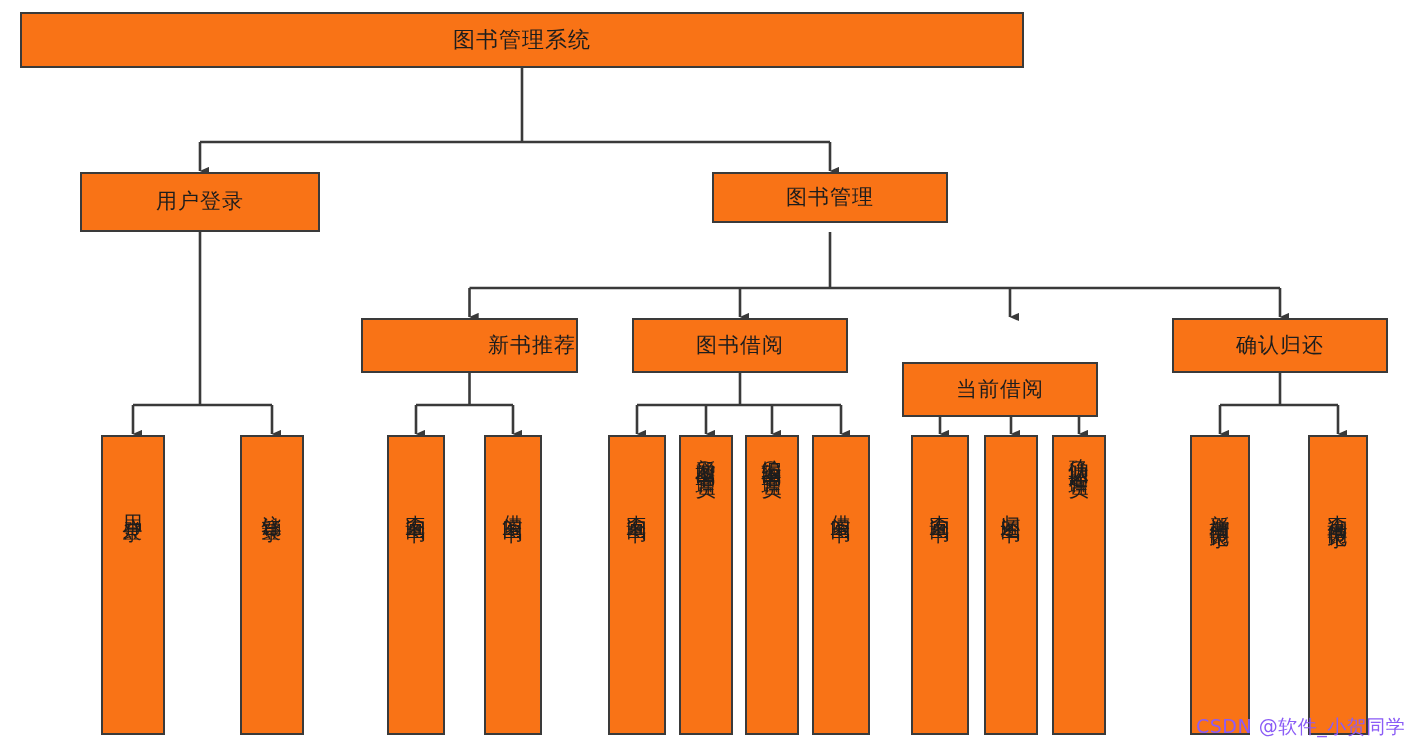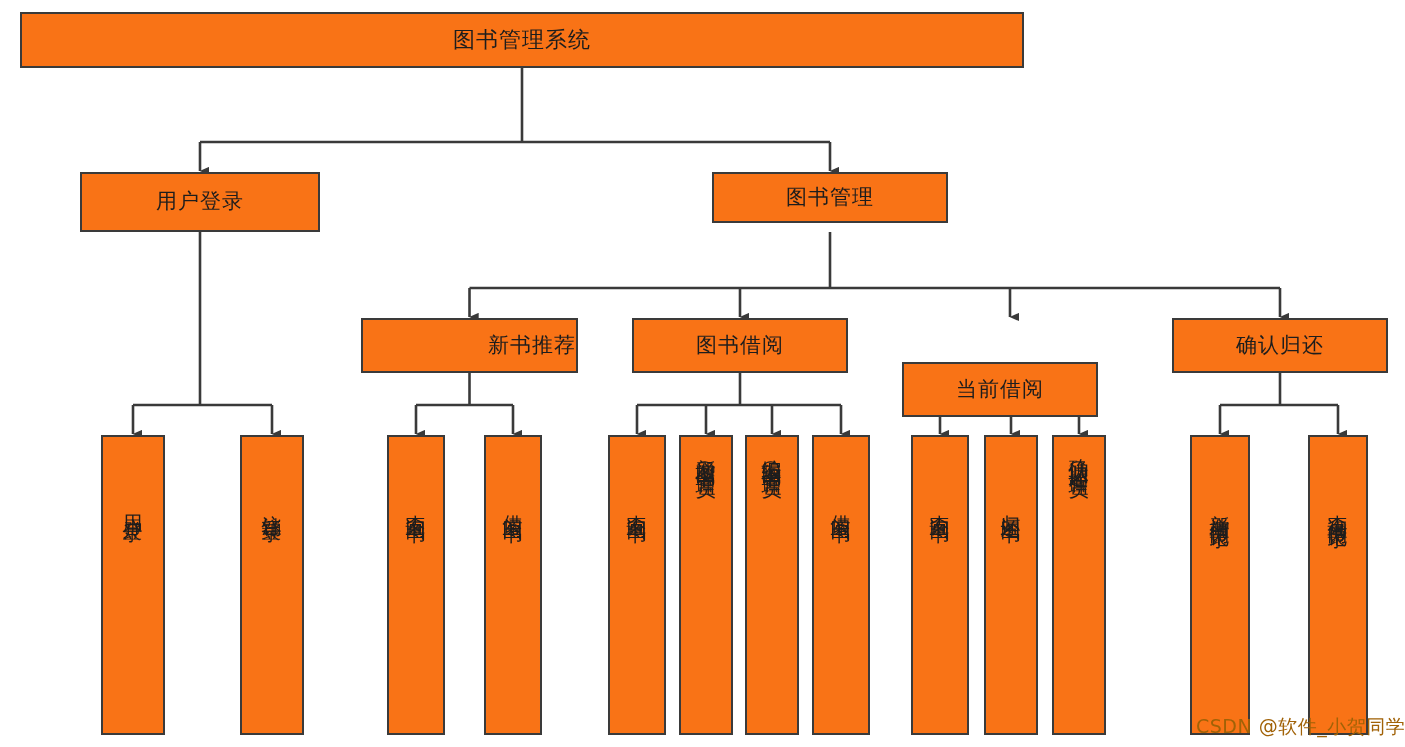--- a/index.html
+++ b/index.html
@@ -200,15 +200,15 @@
   </div>
 
   <div class="node vert mid" style="left: 1190px; top: 435px; width: 60px; height: 300px;">
     <span class="node-label">新增借阅记录</span>
   </div>
 
   <div class="node vert mid" style="left: 1308px; top: 435px; width: 60px; height: 300px;">
     <span class="node-label">查询借阅记录</span>
   </div>
 
-  <div class="watermark" style="left: 1196px; top: 714px; color: #a16207;">CSDN @软件_小贺同学</div>
+  <div class="watermark" style="left: 1196px; top: 714px; color: #8b5cf6;">CSDN @软件_小贺同学</div>
 
 </div>
 
 </body></html>

